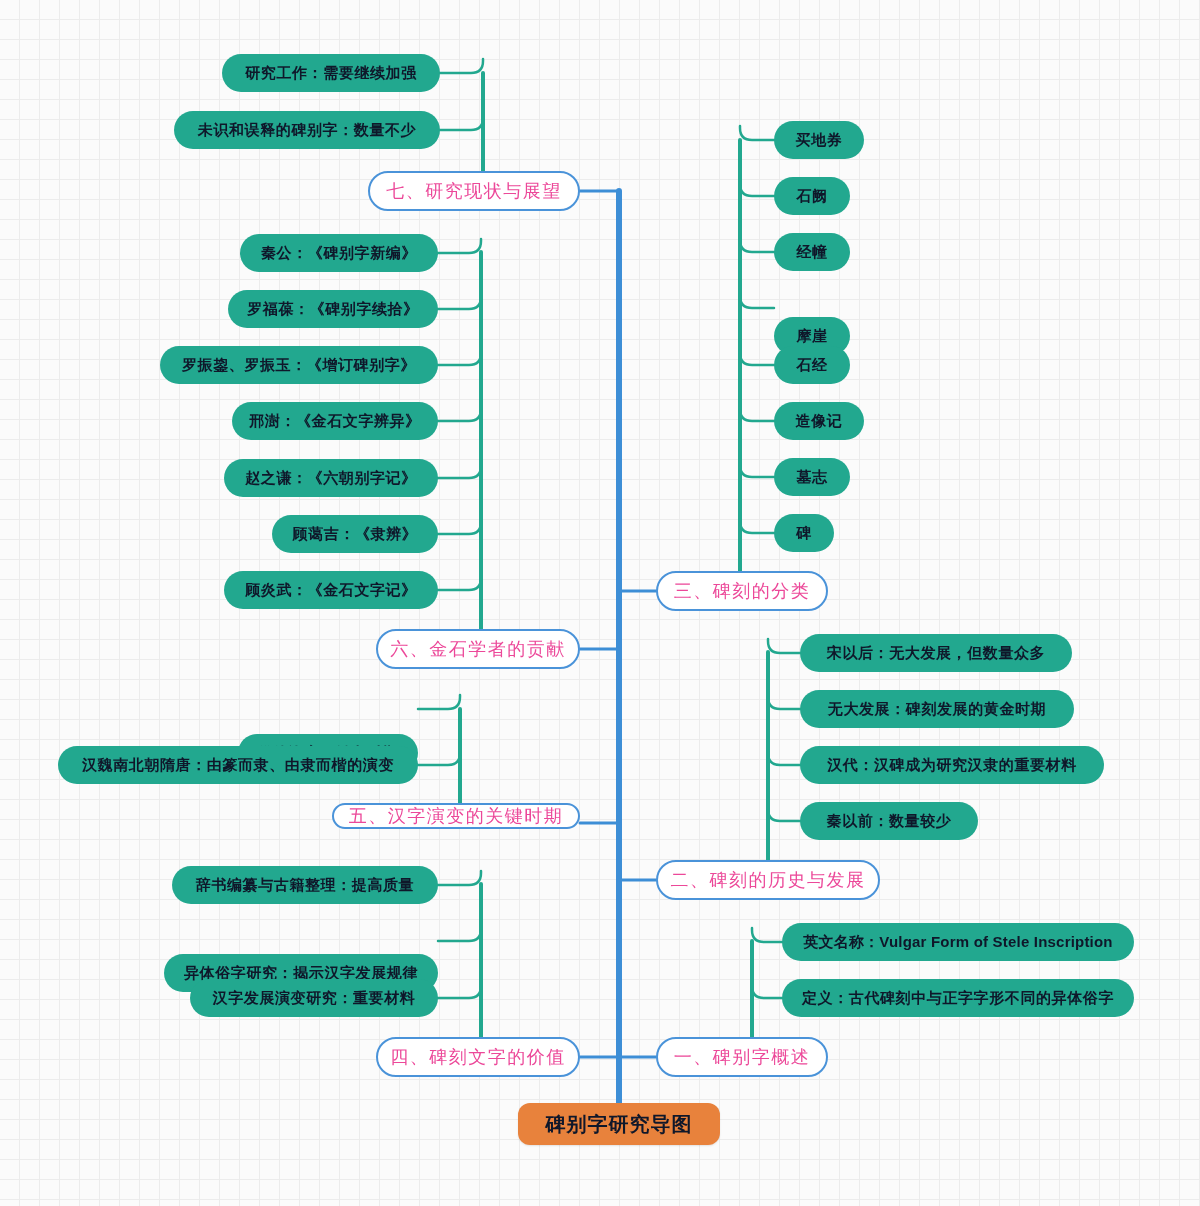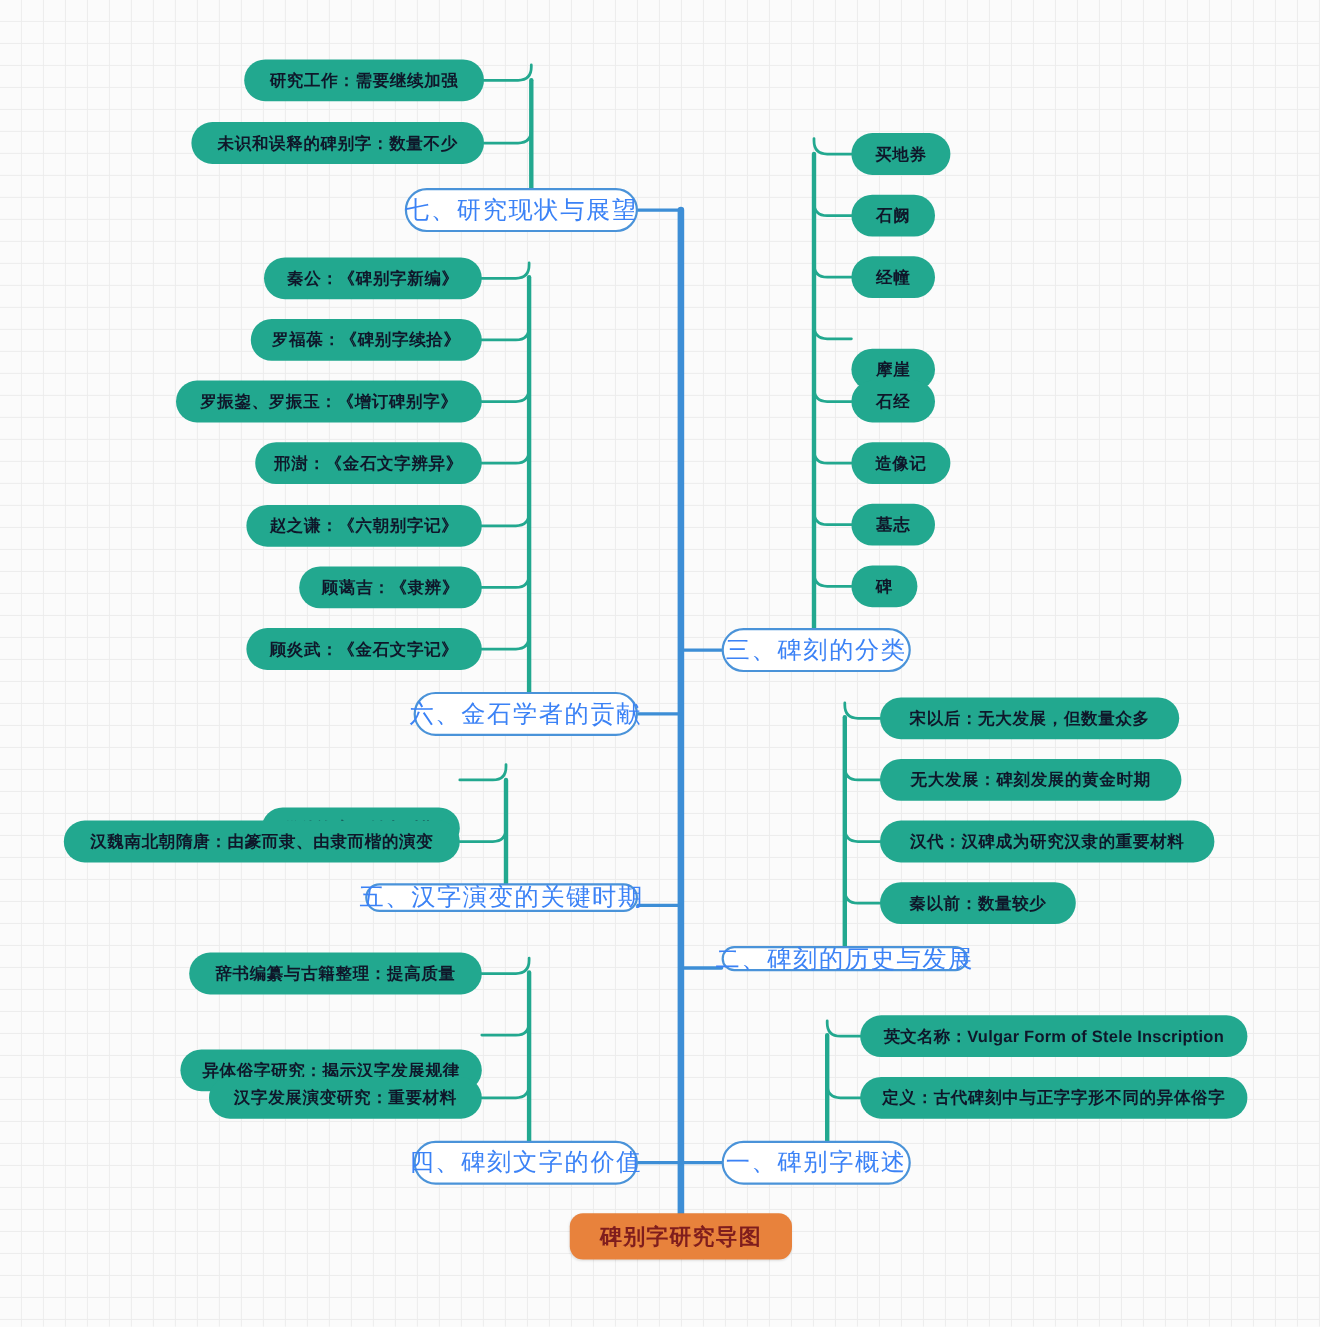--- a/index.html
+++ b/index.html
@@ -26,33 +26,33 @@
   .node{
     position:absolute;
     box-sizing:border-box;
     display:flex;align-items:center;justify-content:center;
     white-space:nowrap;
     border-radius:999px;
   }
   
   .node.root{
     background:#e8823c;
-    color:#7f1d1d;
+    color:#0f172a;
     font-size:20px;
     font-weight:bold;
     letter-spacing:1px;
     border-radius:12px;
     box-shadow:0 1px 2px rgba(0,0,0,.10);
   }
   
   .node.lv1{
     background:#ffffff;
     border:2px solid #4a93d9;
-    color:#3b82f6;
-    font-size:22px;
+    color:#ec4899;
+    font-size:18px;
     letter-spacing:1.5px;
     font-family:Liberation Serif, serif;
   }
   
   .node.lv2{
     background:#22a88f;
     color:#0f172a;
     font-size:15px;
     font-weight:bold;
     letter-spacing:.6px;
@@ -131,21 +131,21 @@
       <div class="node lv2" style="left: 190px; top: 979px; width: 248px; height: 38px;">汉字发展演变研究：重要材料</div>
       <div class="node lv1" style="left: 656px; top: 571px; width: 172px; height: 40px;">三、碑刻的分类</div>
       <div class="node lv2" style="left: 774px; top: 121px; width: 90px; height: 38px;">买地券</div>
       <div class="node lv2" style="left: 774px; top: 177px; width: 76px; height: 38px;">石阙</div>
       <div class="node lv2" style="left: 774px; top: 233px; width: 76px; height: 38px;">经幢</div>
       <div class="node lv2" style="left: 774px; top: 289px; width: 76px; height: 38px; margin-top: 28px;">摩崖</div>
       <div class="node lv2" style="left: 774px; top: 346px; width: 76px; height: 38px;">石经</div>
       <div class="node lv2" style="left: 774px; top: 402px; width: 90px; height: 38px;">造像记</div>
       <div class="node lv2" style="left: 774px; top: 458px; width: 76px; height: 38px;">墓志</div>
       <div class="node lv2" style="left: 774px; top: 514px; width: 60px; height: 38px;">碑</div>
-      <div class="node lv1" style="left: 656px; top: 860px; width: 224px; height: 23px;">二、碑刻的历史与发展</div>
+      <div class="node lv1" style="left: 656px; top: 860px; width: 224px; height: 40px;">二、碑刻的历史与发展</div>
       <div class="node lv2" style="left: 800px; top: 634px; width: 272px; height: 38px;">宋以后：无大发展，但数量众多</div>
       <div class="node lv2" style="left: 800px; top: 690px; width: 274px; height: 38px;">无大发展：碑刻发展的黄金时期</div>
       <div class="node lv2" style="left: 800px; top: 746px; width: 304px; height: 38px;">汉代：汉碑成为研究汉隶的重要材料</div>
       <div class="node lv2" style="left: 800px; top: 802px; width: 178px; height: 38px;">秦以前：数量较少</div>
       <div class="node lv1" style="left: 656px; top: 1037px; width: 172px; height: 40px;">一、碑别字概述</div>
       <div class="node lv2 en" style="left: 782px; top: 923px; width: 352px; height: 38px;">英文名称：Vulgar Form of Stele Inscription</div>
       <div class="node lv2" style="left: 782px; top: 979px; width: 352px; height: 38px;">定义：古代碑刻中与正字字形不同的异体俗字</div>
     </div>
 </div>
 

